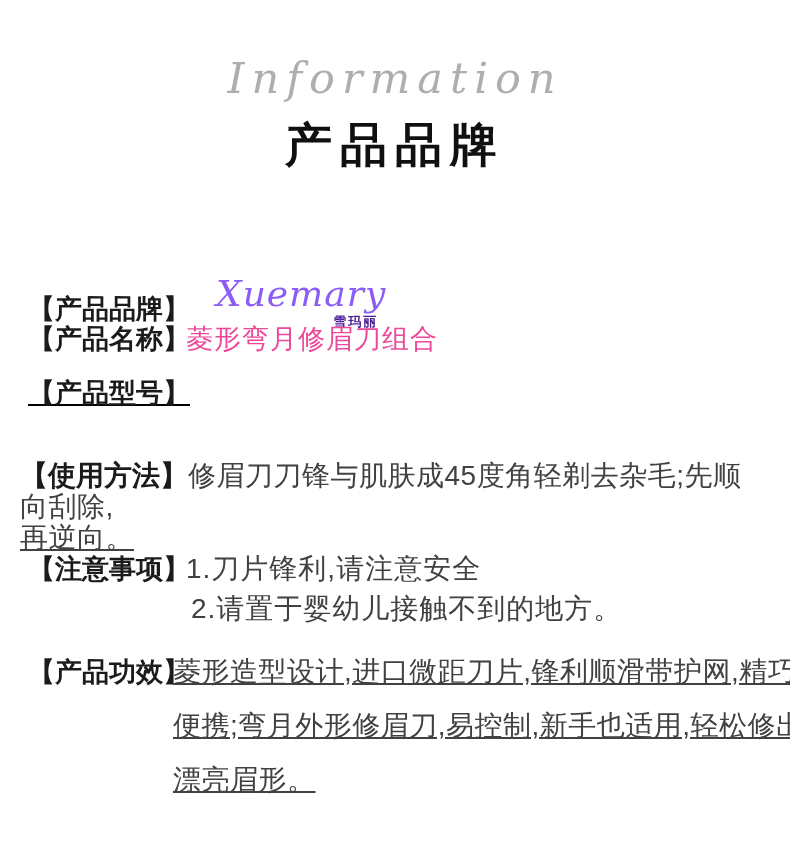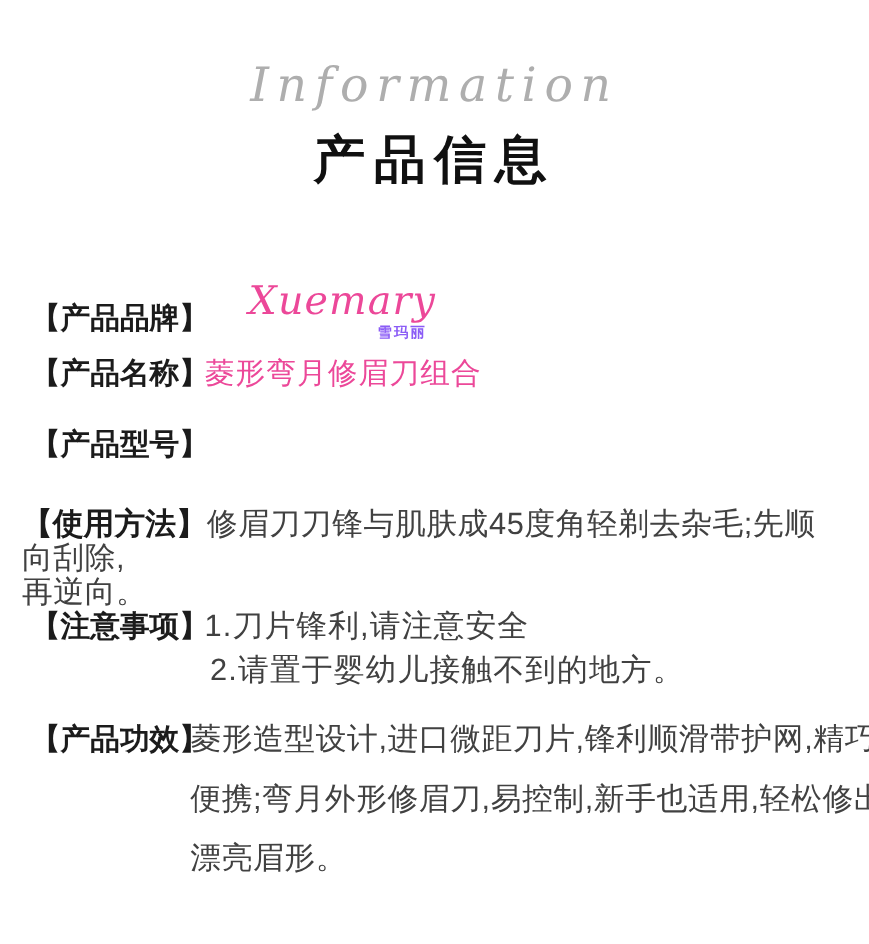--- a/index.html
+++ b/index.html
@@ -27,44 +27,44 @@
   .row{position:absolute;left:28px;display:flex;align-items:flex-start;}
   .label{
     flex:0 0 158px;width:158px;white-space:nowrap;overflow:visible;
     font-size:27px;line-height:34px;font-weight:600;color:#1b1b1b;
   }
   .value{
     font-size:27px;line-height:34px;font-weight:400;
     color:#ec4899;letter-spacing:1px;
   }
   
-  .row-brand{top:252px;gap:10px;}
+  .row-brand{top:272px;}
   .row-brand .label{padding-top:20px;}
   .logo{display:inline-flex;flex-direction:column;margin-left:30px;}
   .logo-script{
     font-family:"DejaVu Serif","Liberation Serif",serif;
     font-style:italic;font-weight:500;
-    font-size:36px;line-height:44px;letter-spacing:1px;color:#ec4899;
+    font-size:36px;line-height:44px;letter-spacing:1px;color:#8b5cf6;
   }
   .logo-sub{
     align-self:flex-end;margin:-2px 8px 0 0;
     font-size:13px;line-height:16px;font-weight:700;
-    letter-spacing:2px;color:#8b5cf6;
+    letter-spacing:2px;color:#4c1d95;
   }
   
   .row-name{top:322px;}
-  .row-model{top:387px;}
+  .row-model{top:376px;text-decoration:underline;}
   
   .usage{
     position:absolute;left:20px;top:460px;width:748px;margin:0;
     font-size:28px;line-height:31px;font-weight:400;
     color:#414141;letter-spacing:0.5px;
   }
   .usage .label-inline{font-weight:600;color:#1b1b1b;letter-spacing:0;}
-  .block{display:block;}
+  .block{display:block;text-decoration:underline;}
   
   .row-notes{top:549px;}
   .row-notes .label{line-height:40px;}
   .notes-list{display:flex;flex-direction:column;}
   .note-item{
     font-size:28px;line-height:40px;font-weight:400;
     color:#414141;letter-spacing:1px;
   }
   .note-item:nth-child(2){padding-left:5px;}
   
@@ -75,21 +75,21 @@
     color:#414141;letter-spacing:0.5px;white-space:nowrap;
   }
 </style>
 </head>
 <body>
 
 <div class="page">
 
   <div class="header">
     <div class="script-title">Information</div>
-    <h1 class="page-title">产品信息</h1>
+    <h1 class="page-title">产品品牌</h1>
   </div>
 
   <div class="row row-brand">
     <span class="label">【产品品牌】</span>
     <div class="logo">
       <span class="logo-script">Xuemary</span>
       <span class="logo-sub">雪玛丽</span>
     </div>
   </div>
 

